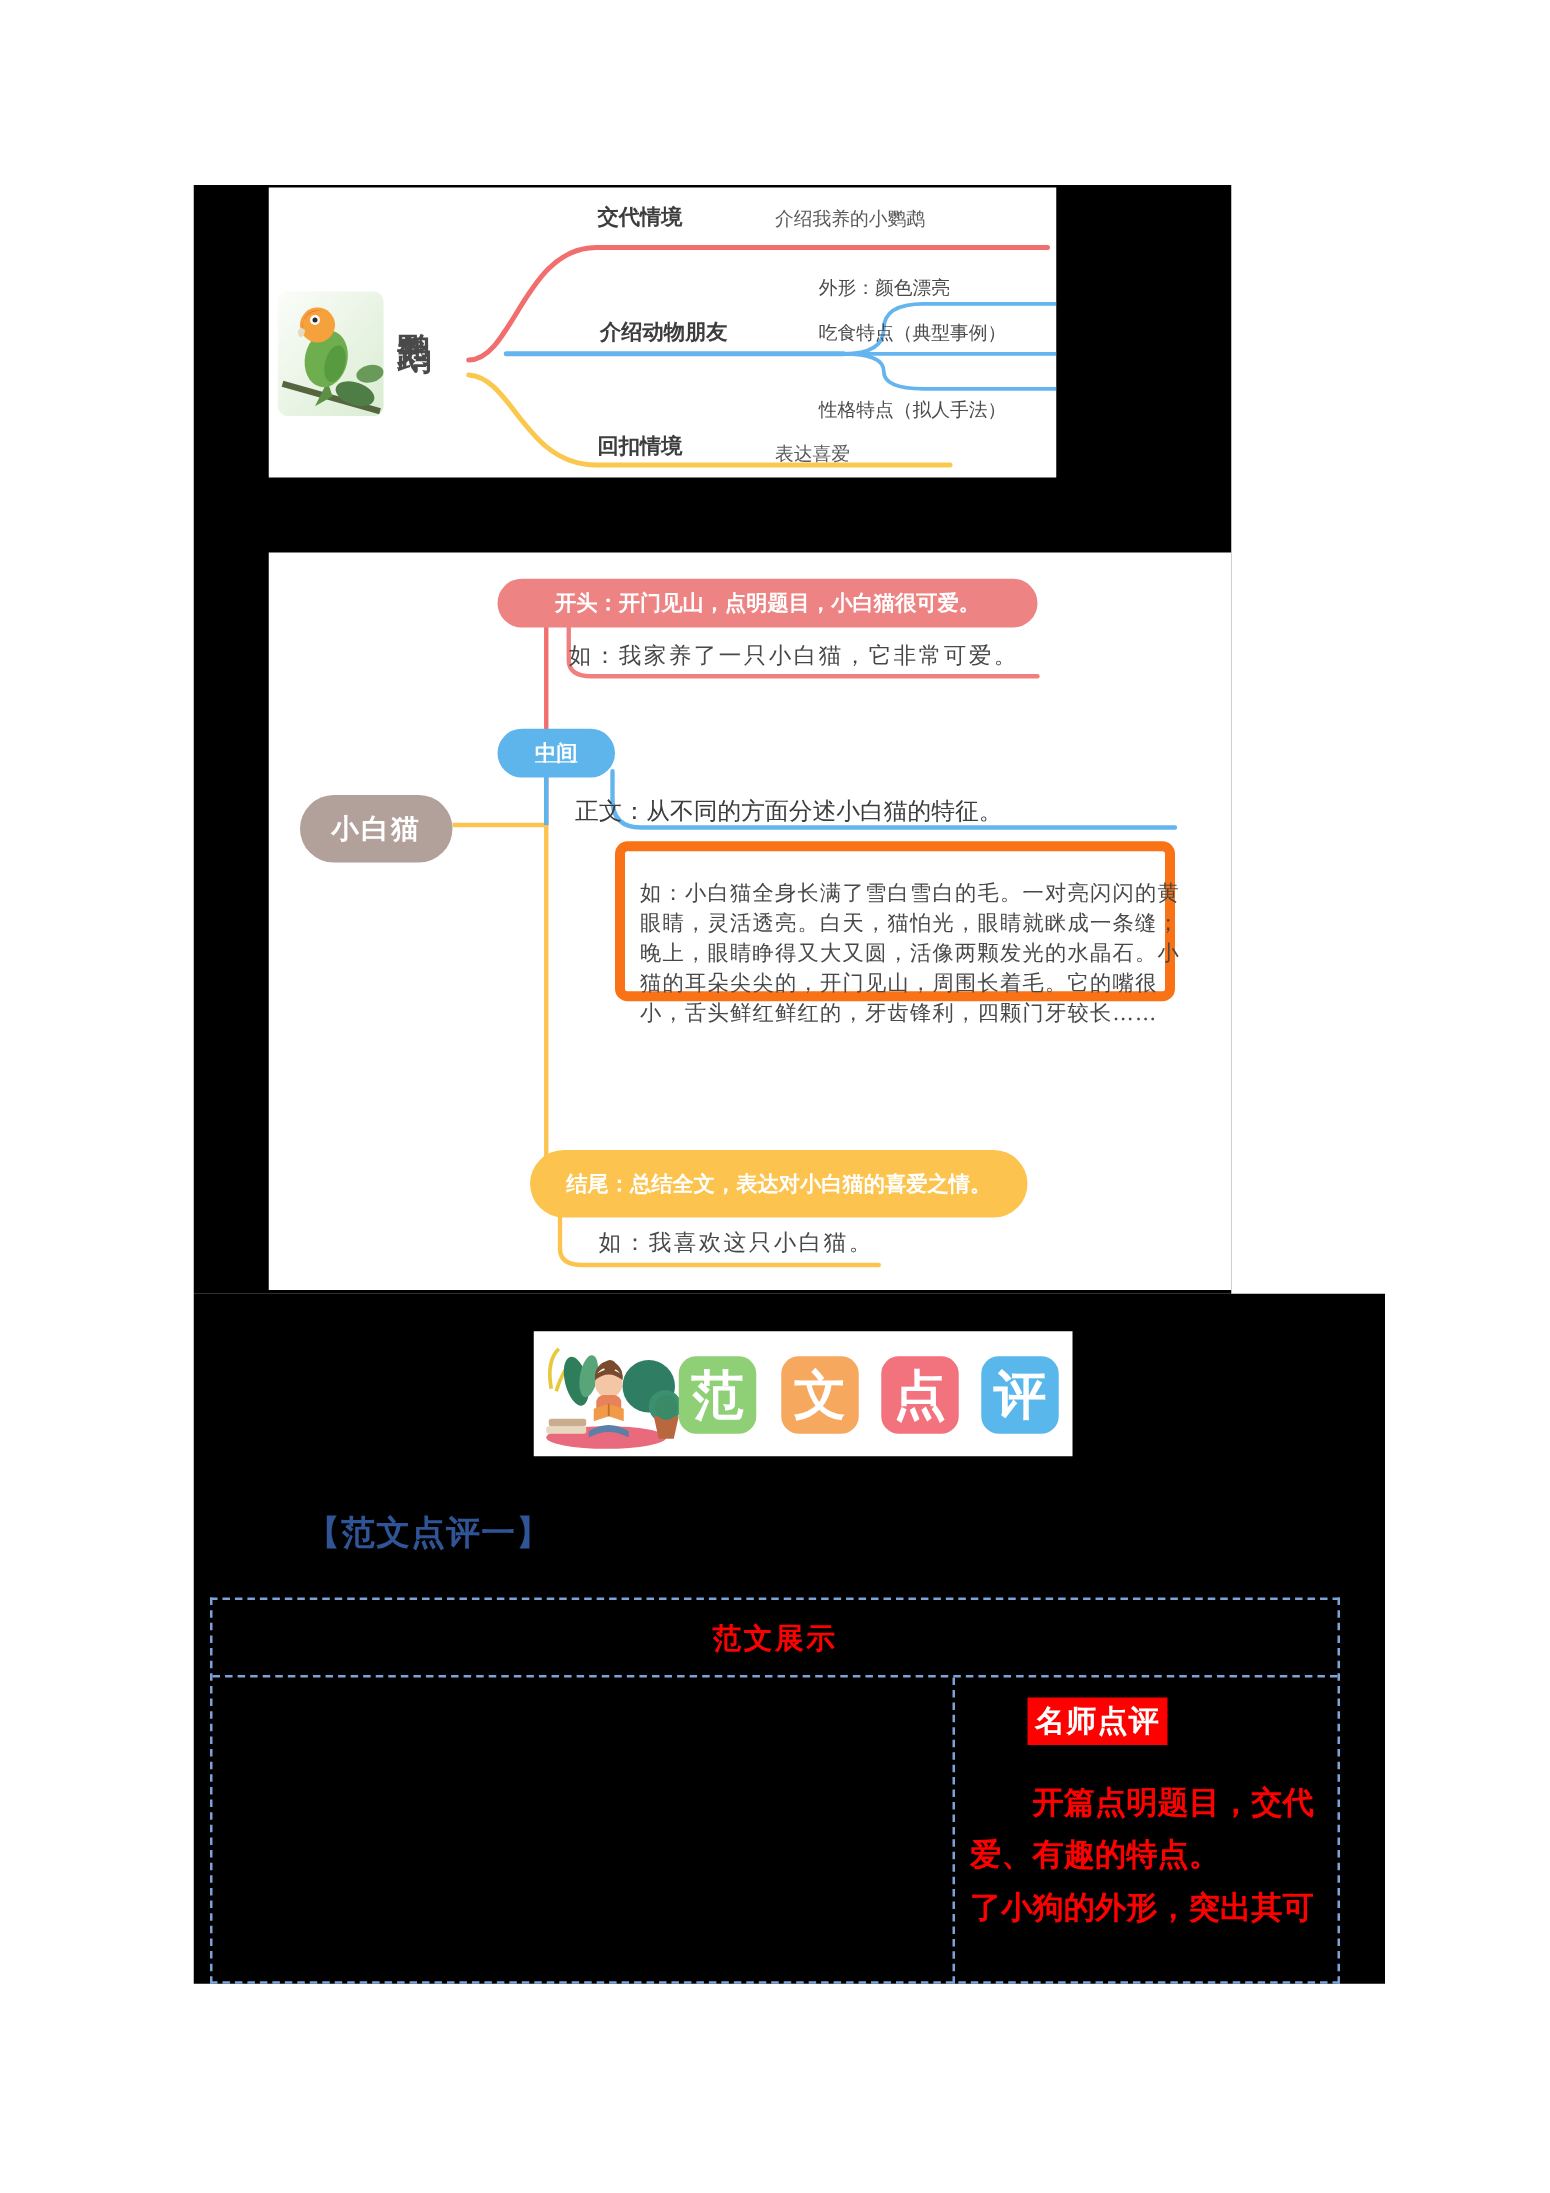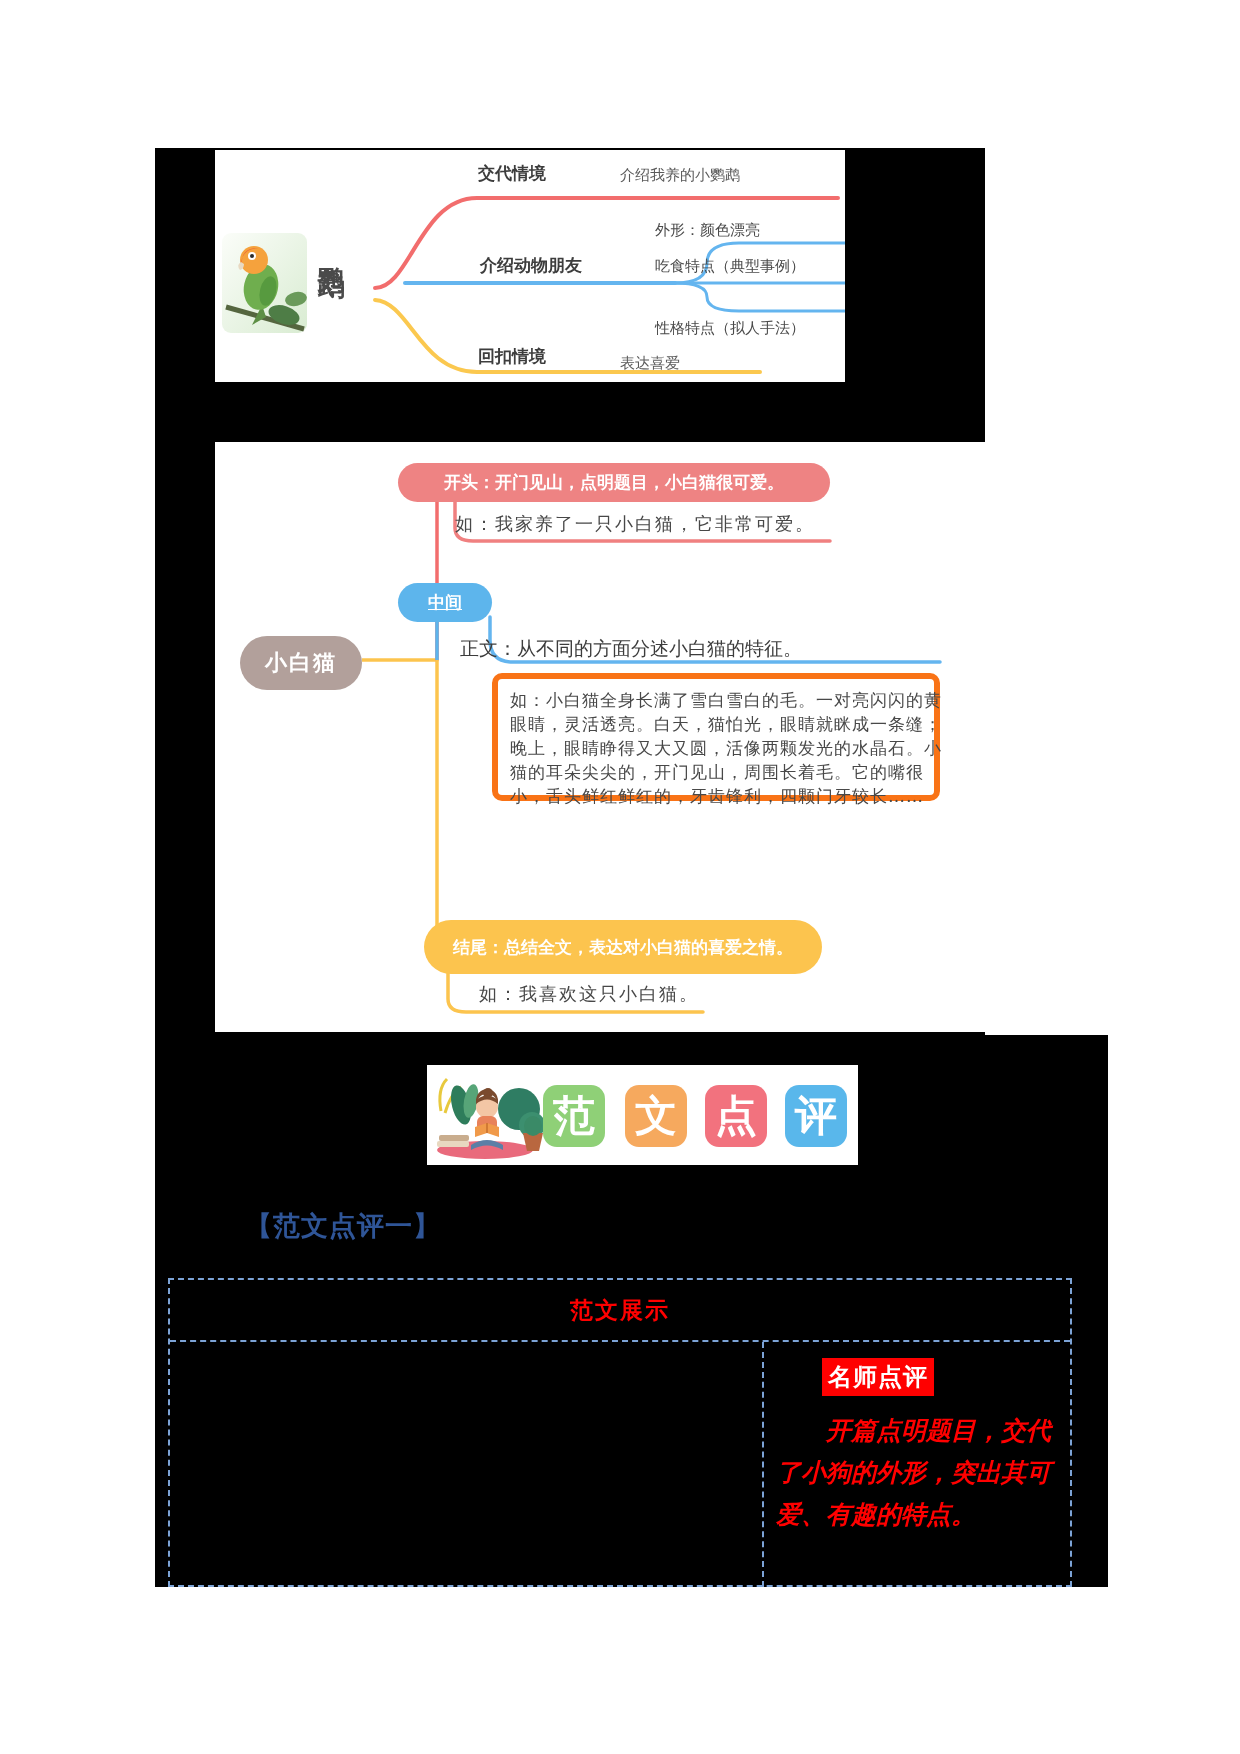--- a/index.html
+++ b/index.html
@@ -19,41 +19,41 @@
   
   .pill{display:flex;align-items:center;justify-content:center;color:#ffffff;
         font-weight:bold;white-space:nowrap;}
   .pill-open{background:#ee8383;border-radius:20px;font-size:17px;}
   .pill-mid{background:#5db5ec;border-radius:20px;font-size:17px;}
   .pill-end{background:#fcc44e;border-radius:27px;font-size:17px;}
   .root-cat{background:#b2a09b;border-radius:27px;font-size:22px;letter-spacing:2px;}
   .hand{font-family:"DejaVu Serif","Liberation Serif",serif;color:#484848;}
   .m2-example{font-size:18px;letter-spacing:2px;white-space:nowrap;}
   .m2-heading{font-size:19px;color:#3c3c3c;white-space:nowrap;}
-  .para-box{border:6px solid #f97316;border-radius:10px;padding:9px 12px;}
+  .para-box{border:8px solid #f97316;border-radius:10px;padding:22px 12px;}
   .para-line{font-size:17px;line-height:24px;letter-spacing:1px;white-space:nowrap;}
 
   
   .tile{display:flex;align-items:center;justify-content:center;border-radius:14px;
         color:#ffffff;font-weight:bold;font-size:42px;}
   .tile-0{background:#8fd077;} .tile-1{background:#f6a95e;}
   .tile-2{background:#f2727e;} .tile-3{background:#59b7eb;}
 
   
   .sec-heading{color:#2f5597;font-weight:bold;font-size:27px;letter-spacing:1px;white-space:nowrap;text-align:right;}
   .rv-table{border:2px dashed #7ca3d6;}
   .rv-header{height:60px;border-bottom:2px dashed #7ca3d6;display:flex;
              align-items:center;justify-content:center;}
   .rv-header span{color:#ff0000;font-weight:bold;font-size:23px;letter-spacing:2px;}
   .rv-body{display:flex;height:245px;}
   .rv-left{width:592px;}
   .rv-right{flex:1;border-left:2px dashed #7ca3d6;padding:10px 14px 10px 12px;}
   .teacher-label{display:inline-block;margin-left:46px;margin-top:6px;background:#ff0000;
                  color:#ffffff;font-weight:bold;font-size:24px;padding:3px 6px;letter-spacing:1px;}
-  .comment{margin-top:14px;font-style:italic;}
+  .comment{margin-top:25px;}
   .comment-line{font-family:"DejaVu Serif","Liberation Serif",serif;font-weight:bold;
                 color:#ff0000;font-size:25px;line-height:42px;white-space:nowrap;}
   .comment-line.indent{padding-left:50px;}
 </style>
 </head>
 <body>
 
 <div class="page">
 
   <div class="abs black" style="left:155px;top:148px;width:830px;height:887px;"></div>
@@ -175,20 +175,20 @@
   <div class="abs rv-table" style="left:168px;top:1278px;width:904px;height:309px;">
     <div class="rv-header">
       <span>范文展示</span>
     </div>
     <div class="rv-body">
       <div class="rv-left"></div>
       <div class="rv-right">
         <span class="teacher-label">名师点评</span>
         <div class="comment">
           <div class="comment-line indent">开篇点明题目，交代</div>
+          <div class="comment-line">爱、有趣的特点。</div>
           <div class="comment-line">了小狗的外形，突出其可</div>
-          <div class="comment-line">爱、有趣的特点。</div>
         </div>
       </div>
     </div>
   </div>
 
 </div>
 
 </body></html>

